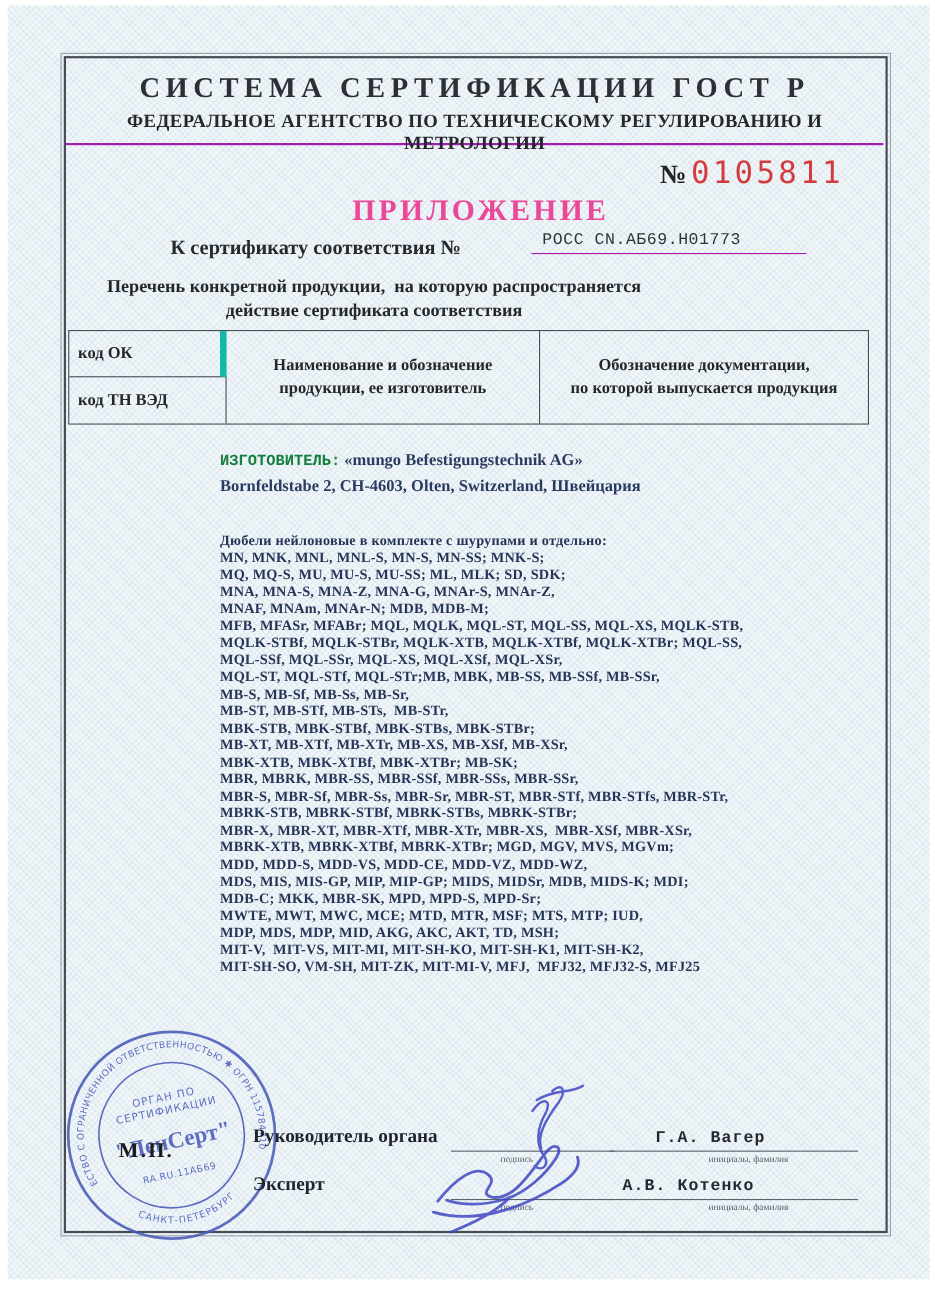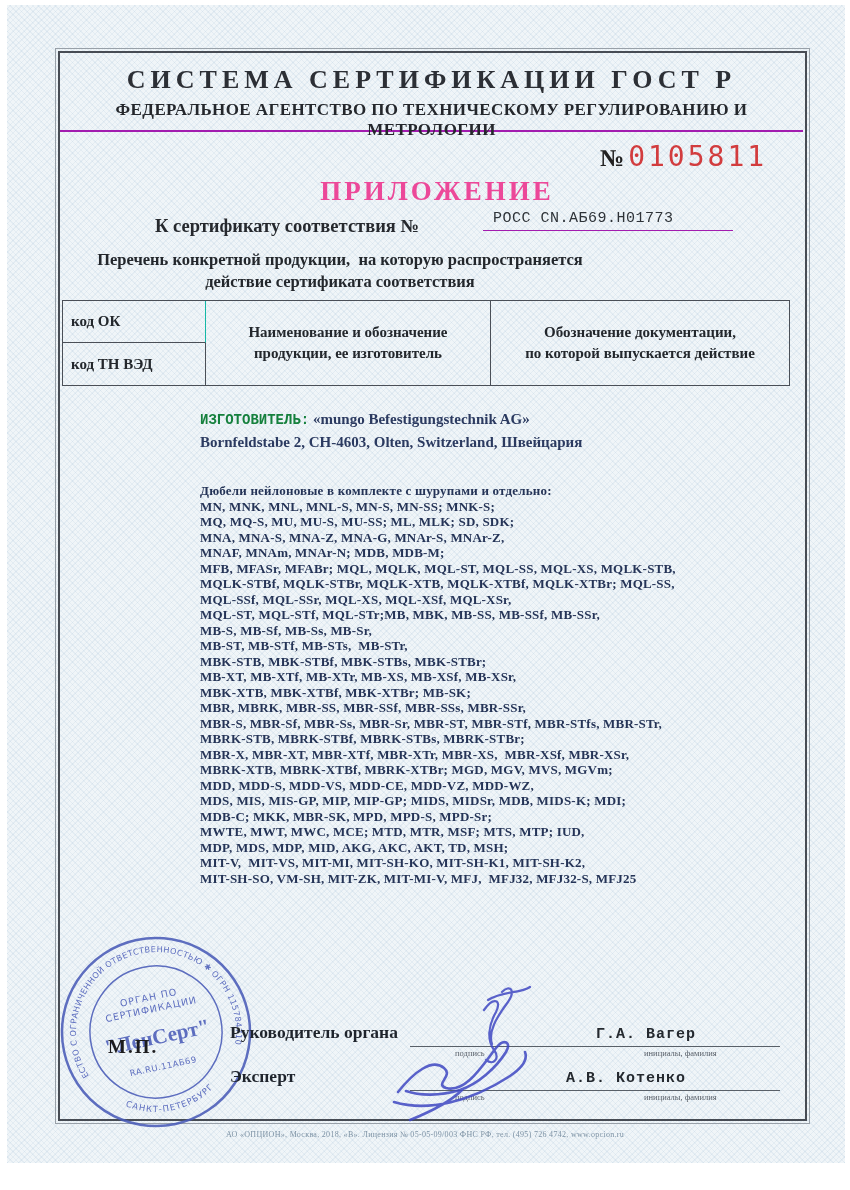--- a/index.html
+++ b/index.html
@@ -25,21 +25,21 @@
   .cert-label{position:absolute;left:155px;top:216px;font-size:18.5px;font-weight:bold;color:#26292e;}
   .cert-value{position:absolute;left:483px;top:210px;width:240px;border-bottom:1px solid #a21caf;
               font-family:"Liberation Mono","DejaVu Sans Mono",monospace;
               font-size:15px;color:#2e3338;padding:0 0 3px 10px;letter-spacing:0.5px;}
   .desc{position:absolute;left:0;width:680px;text-align:center;font-size:16.5px;
         font-weight:bold;color:#23272c;white-space:pre-wrap;}
   .cert-table{position:absolute;left:62px;top:300px;display:grid;
               grid-template-columns:143px 285px 298px;grid-template-rows:42px 42px;
               border:1.5px solid #4a4f57;color:#23272c;font-weight:bold;font-size:15px;}
   .cell{display:flex;flex-direction:column;justify-content:center;}
-  .cell-ok{grid-column:1;grid-row:1;border-bottom:1px solid #4a4f57;border-right:1px solid #14b8a6;padding-left:8px;}
+  .cell-ok{grid-column:1;grid-row:1;border-bottom:1px solid #4a4f57;border-right:6px solid #14b8a6;padding-left:8px;}
   .cell-tnved{grid-column:1;grid-row:2;border-right:1px solid #4a4f57;padding-left:8px;}
   .cell-product{grid-column:2;grid-row:1/3;border-right:1px solid #4a4f57;text-align:center;line-height:21px;}
   .cell-docs{grid-column:3;grid-row:1/3;text-align:center;line-height:21px;}
   .manu{position:absolute;left:200px;top:408px;color:#2b3a60;font-weight:bold;font-size:15px;line-height:22px;}
   .manu-label{font-family:"Liberation Mono","DejaVu Sans Mono",monospace;font-size:14px;color:#15803d;}
   .plist{position:absolute;left:200px;top:483px;width:600px;color:#253457;
          font-weight:bold;font-size:13px;line-height:15.5px;letter-spacing:0.2px;white-space:pre-wrap;}
   .stamp-wrap{position:absolute;left:56px;top:932px;width:200px;height:200px;
               transform:rotate(-12deg);opacity:0.88;}
   .stamp-text{font-family:"DejaVu Sans","Liberation Sans",sans-serif;}
@@ -83,21 +83,21 @@
 
   <div class="cert-table">
     <div class="cell cell-ok">код ОК</div>
     <div class="cell cell-tnved">код ТН ВЭД</div>
     <div class="cell cell-product">
       <span>Наименование и обозначение</span>
       <span>продукции, ее изготовитель</span>
     </div>
     <div class="cell cell-docs">
       <span>Обозначение документации,</span>
-      <span>по которой выпускается действие</span>
+      <span>по которой выпускается продукция</span>
     </div>
   </div>
 
   <div class="manu">
     <div>
       <span class="manu-label">ИЗГОТОВИТЕЛЬ:</span>
       <span>«mungo Befestigungstechnik AG»</span>
     </div>
     <div>Bornfeldstabe 2, CH-4603, Olten, Switzerland, Швейцария</div>
   </div>
@@ -141,14 +141,13 @@
   <div class="sigline" style="left:554px;top:1090px;width:226px;"></div>
   <div class="caption" style="left:644px;top:1092px;">инициалы, фамилия</div>
 
   <svg class="pen" width="190" height="150" viewBox="0 0 190 150">
     <g fill="none" stroke="#3f48c2" stroke-width="2.2" stroke-linecap="round" opacity="0.85">
       <path d="M132,12 C140,4 146,10 138,22 C126,38 118,52 122,64 M114,30 C124,16 132,20 126,32 C118,46 117,60 124,70 C130,78 124,86 116,80 M118,20 C134,10 150,14 160,7"></path>
       <path stroke-width="2.6" d="M28,112 C44,92 62,78 74,88 C84,96 64,104 76,108 C96,113 112,86 126,68 C134,58 142,62 136,72 C126,88 108,104 90,110 C70,116 50,116 36,111 M24,122 C58,132 100,122 140,96 C152,88 158,80 155,72 M92,110 C80,122 60,132 40,140"></path>
     </g>
   </svg>
 
-  <div class="footer">АО «ОПЦИОН», Москва, 2018, «В».  Лицензия № 05-05-09/003 ФНС РФ,  тел. (495) 726 4742, www.opcion.ru</div>
 </div>
 
 </body></html>

